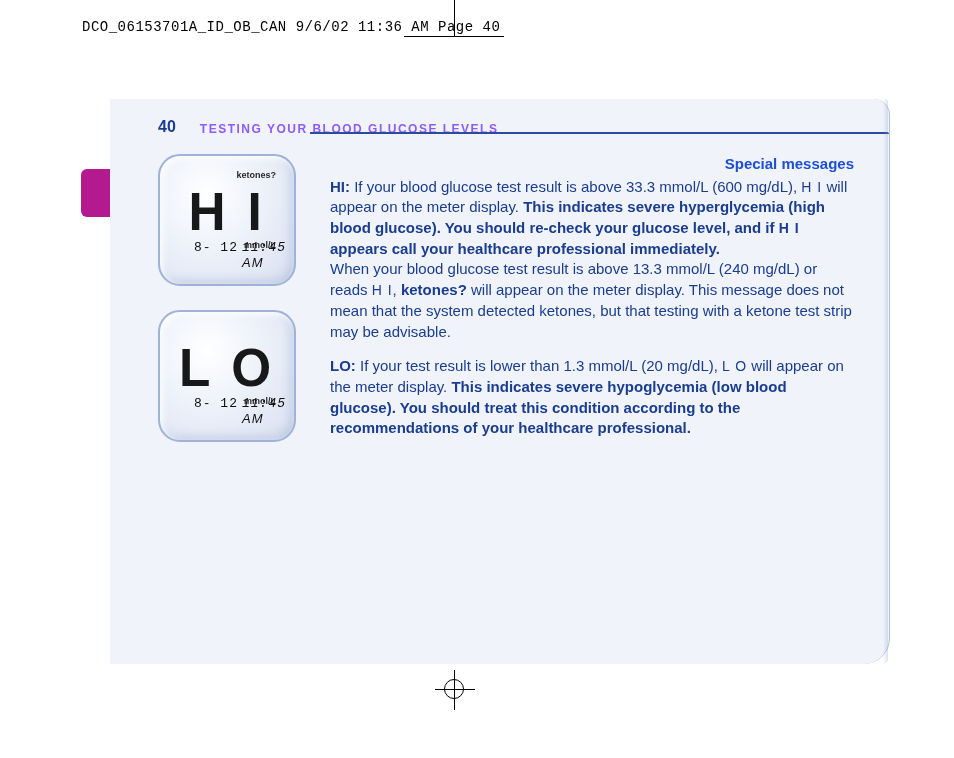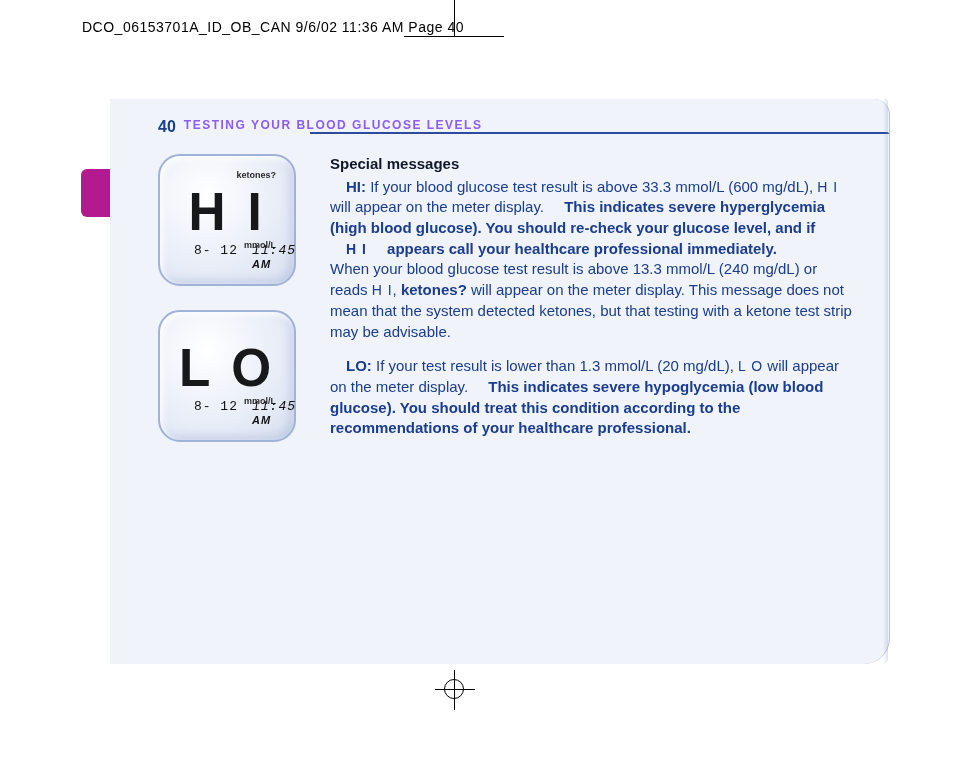--- a/index.html
+++ b/index.html
@@ -8,21 +8,21 @@
     height: 758px;
     position: relative;
     font-family: "Segoe UI", "Helvetica Neue", Arial, sans-serif;
     background: #ffffff;
     overflow: hidden;
   }
   .print-header {
     position: absolute;
     top: 19px;
     left: 82px;
-    font-family: Liberation Sans, sans-serif;
+    font-family: Liberation Mono, monospace;
     font-size: 14px;
     color: #000;
     letter-spacing: 0.5px;
   }
   
   .crop-top {
     position: absolute;
     top: 0;
     left: 454px;
     width: 1px;
@@ -62,22 +62,22 @@
     position:absolute;
     right:1px; top:0; bottom:0; width:5px;
     background: linear-gradient(to left, rgba(120,140,200,.25), transparent);
     border-top-right-radius:16px;
     border-bottom-right-radius:26px;
   }
 
   .page-header {
     padding: 19px 0 0 48px;
     display: flex;
-    align-items: flex-start;
-    gap: 8px;
+    align-items: flex-end;
+    gap: 24px;
   }
   .page-number {
     color: #1a3d8f;
     font-weight: 700;
     font-size: 16px;
   }
   .section-title {
     color: #8b5cf6;
     font-weight: 700;
     font-size: 12px;
@@ -163,36 +163,37 @@
     position: absolute;
     left: 4px; right: 0; bottom: 0;
     font-family: "Courier New", monospace;
     font-size: 13px;
     letter-spacing: 1px;
     color: #111;
     display: flex;
     justify-content: flex-end;
     align-items: baseline;
   }
-  .dt .ampm { font-size: 11px; font-family: Arial, sans-serif; font-weight:700; margin-left:14px;}
+  .dt .ampm { font-size: 13px; font-family: Arial, sans-serif; font-weight:400; margin-left:4px;}
   .dt .time { font-style: italic; display:flex; align-items:baseline;flex-direction:column;}
 
   .body-text {
     flex: 1;
     color: #1a3d8f;
     font-size: 15px;
     line-height: 1.38;
   }
   .body-text h3 {
-    color: #0f172a;
+    color: #1d4ed8;
     font-size: 15px;
     font-weight: 700;
     margin-bottom: 2px;
-  }
-  .body-text .lbl { font-weight: 700; margin-left: 16px; }
+    text-align: right;
+  }
+  .body-text .lbl { font-weight: 700; }
   .body-text p { margin-bottom: 14px; }
   .seg {
     font-family: Arial, sans-serif;
     letter-spacing: 1px;
     font-weight: 400;
     font-size: 14px;
     color: #1a3d8f;
     display: inline-block;
     vertical-align: baseline;
   }

